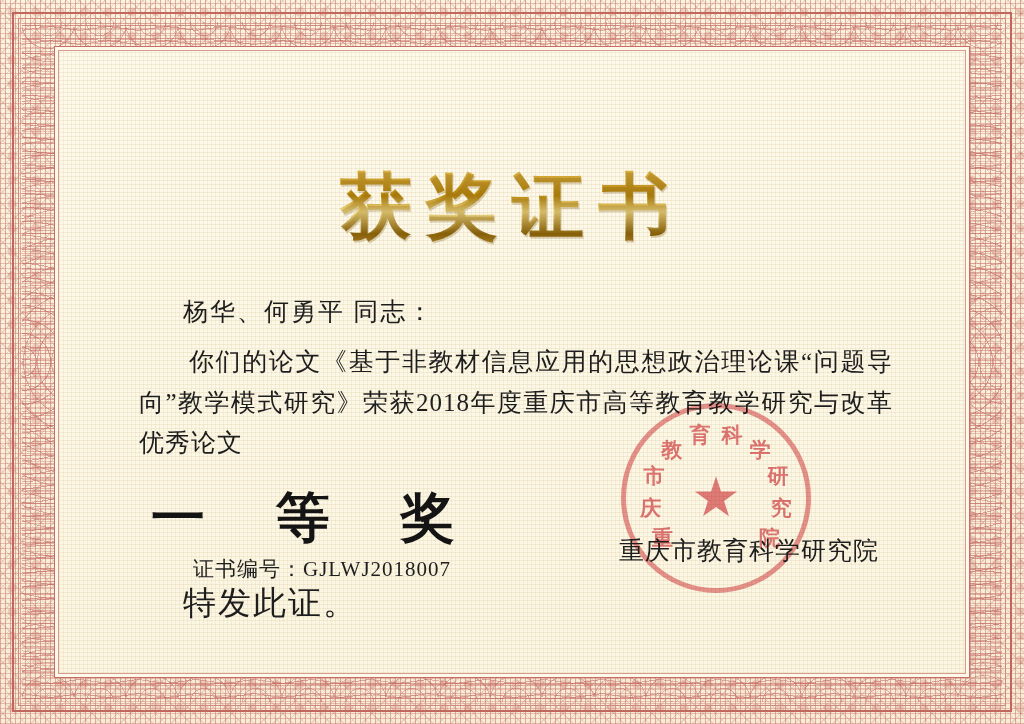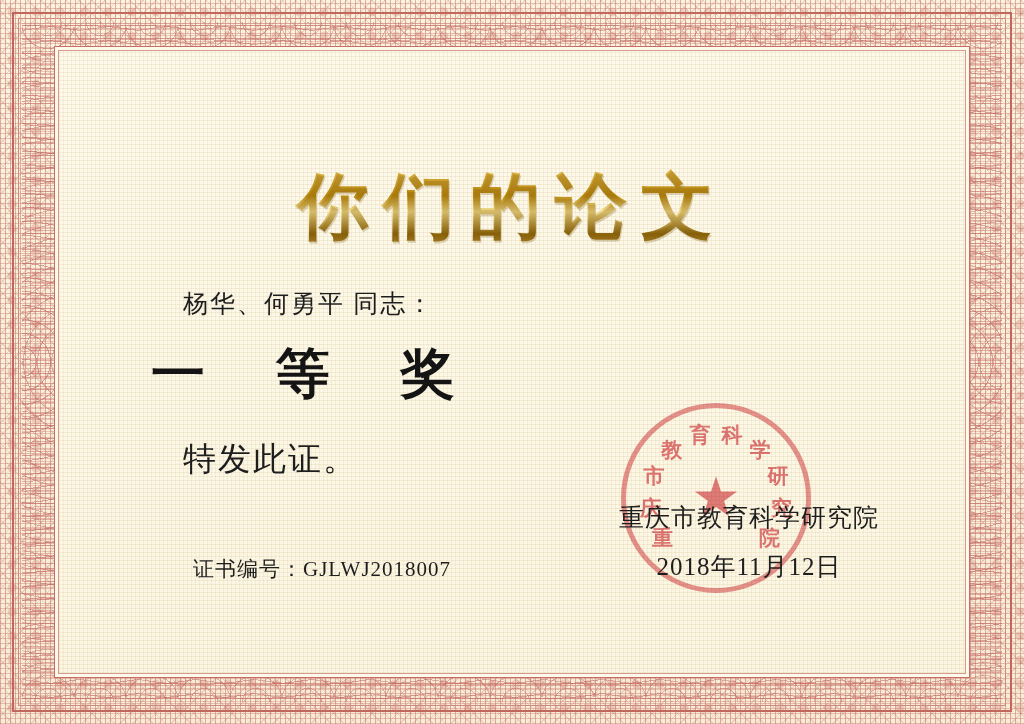--- a/index.html
+++ b/index.html
@@ -113,21 +113,21 @@
     color: #c9951f;
     background: linear-gradient(180deg, #e9c45b 0%, #b8860b 38%, #f3dd8a 55%, #8a6208 78%, #d9b14b 100%);
     -webkit-background-clip: text;
     background-clip: text;
     -webkit-text-fill-color: transparent;
     text-shadow: 1px 2px 0 rgba(120,85,10,0.25);
   }
 
   
   .salutation {
-    margin-top: 32px;
+    margin-top: 40px;
     margin-left: 58px;
     font-size: 25px;
     color: #1d1d1d;
     letter-spacing: 2px;
   }
   .paragraph {
     margin-top: 14px;
     margin-left: 14px;
     margin-right: 6px;
     font-size: 25px;
@@ -224,24 +224,25 @@
 <div class="certificate">
 
   <div class="border-outer"></div>
   <div class="frame-line-1"></div>
   <div class="frame-line-2"></div>
   <div class="guilloche"></div>
 
   <div class="inner-panel">
     <div class="content">
 
-      <div class="title">你们的论文</div>
+      <div class="title">获奖证书</div>
 
       <div class="salutation">杨华、何勇平 同志：</div>
 
+      <div class="paragraph">你们的论文《基于非教材信息应用的思想政治理论课“问题导向”教学模式研究》荣获2018年度重庆市高等教育教学研究与改革优秀论文</div>
 
       <div class="award-level">一 等 奖</div>
 
       <div class="closing">特发此证。</div>
 
       <div class="serial">
         <span>证书编号：</span><span>GJLWJ2018007</span>
       </div>
 
       <div class="seal">
@@ -255,18 +256,17 @@
           <div class="seal-ch" style="transform: rotate(42deg) translateY(-66px) rotate(-42deg);">学</div>
           <div class="seal-ch" style="transform: rotate(70deg) translateY(-66px) rotate(-70deg);">研</div>
           <div class="seal-ch" style="transform: rotate(98deg) translateY(-66px) rotate(-98deg);">究</div>
           <div class="seal-ch" style="transform: rotate(126deg) translateY(-66px) rotate(-126deg);">院</div>
         </div>
         <div class="seal-star">★</div>
       </div>
 
       <div class="signature">
         <div class="org">重庆市教育科学研究院</div>
-        <div class="date">2018年11月12日</div>
       </div>
 
     </div>
   </div>
 </div>
 
 </body></html>

